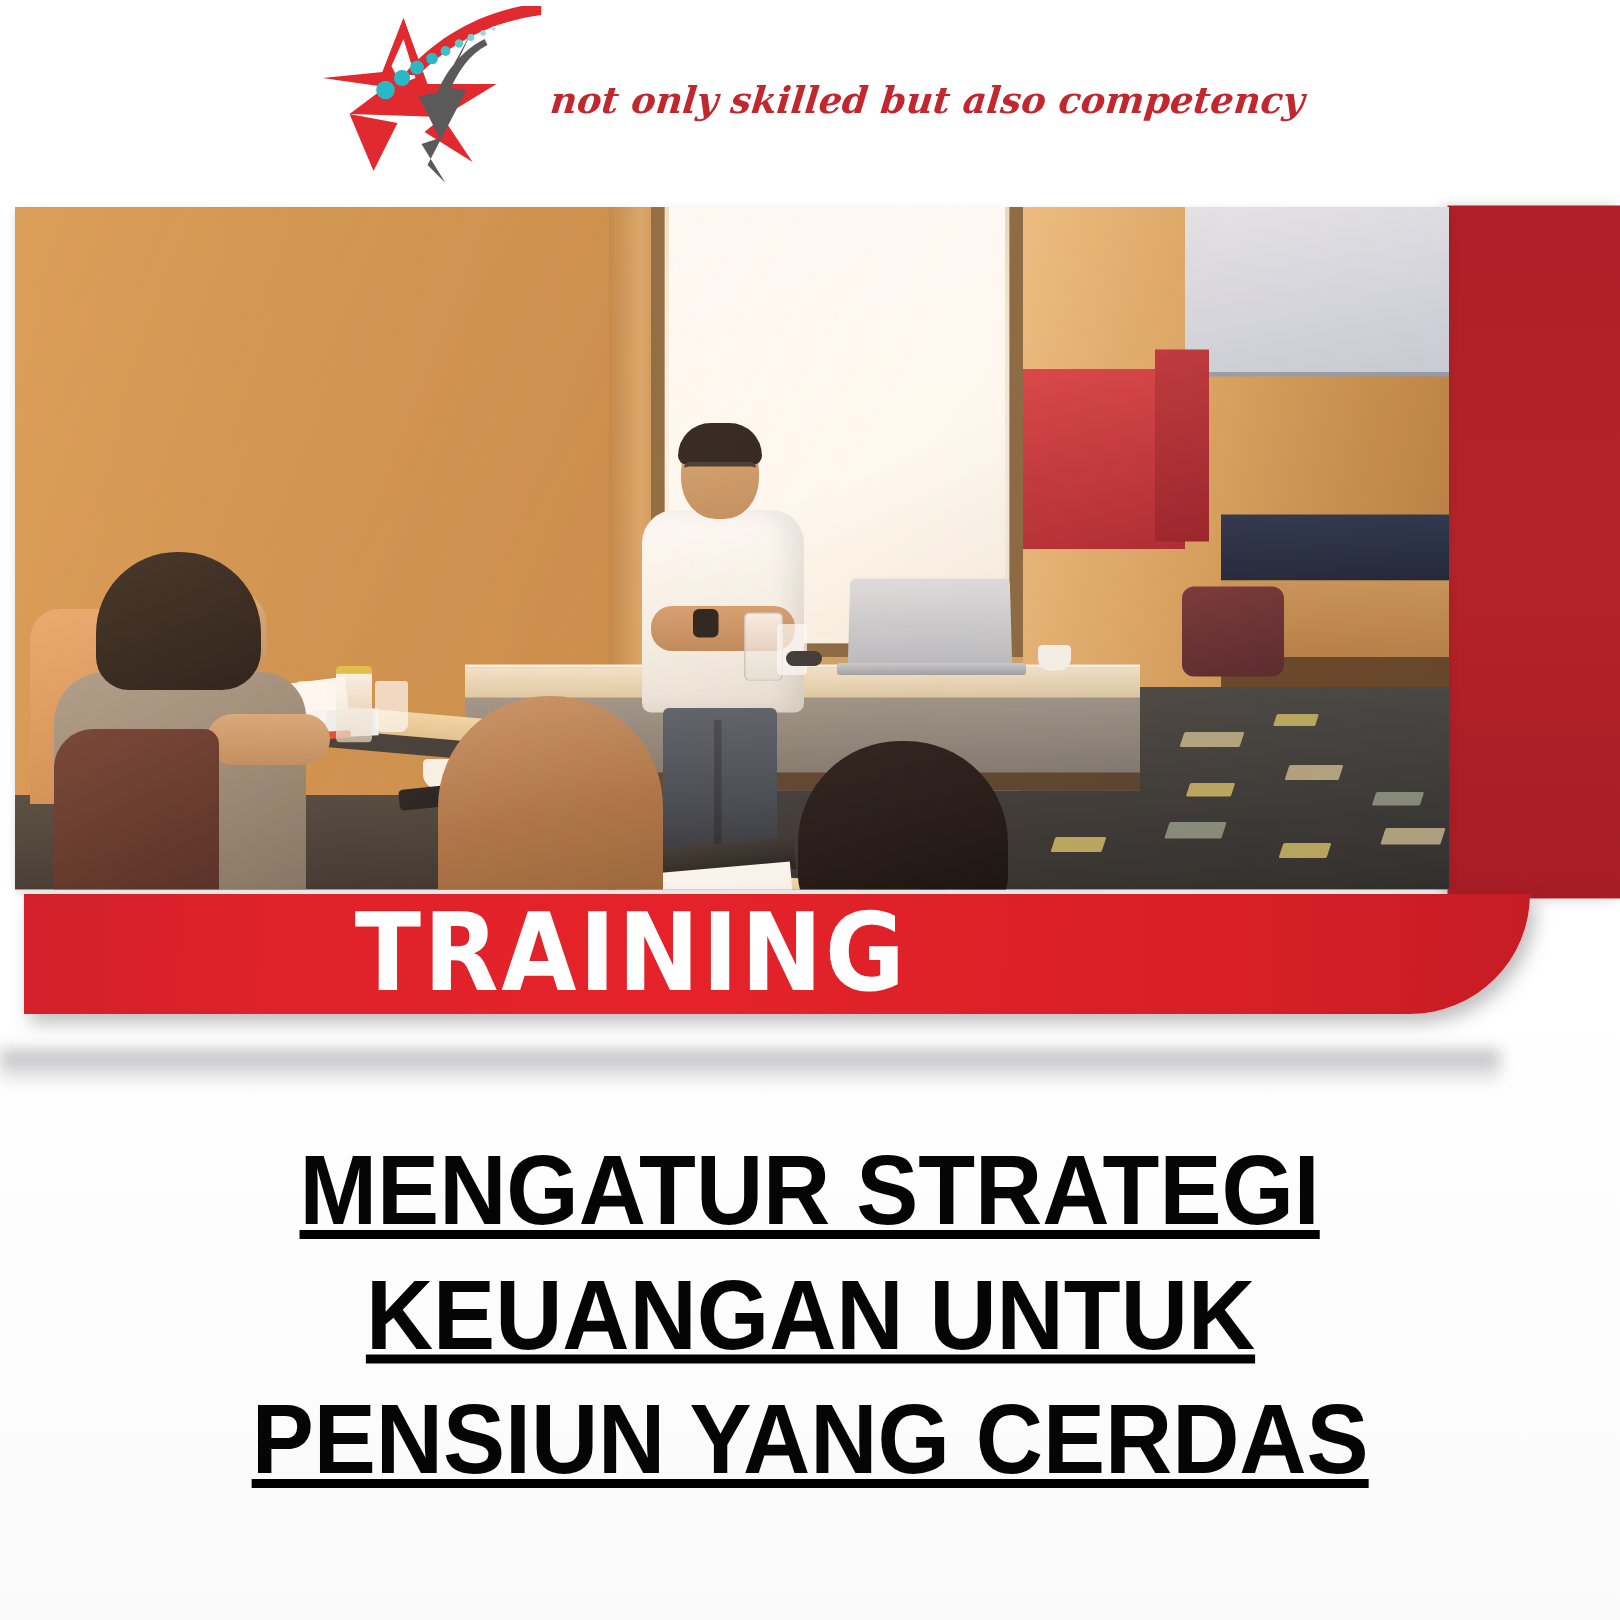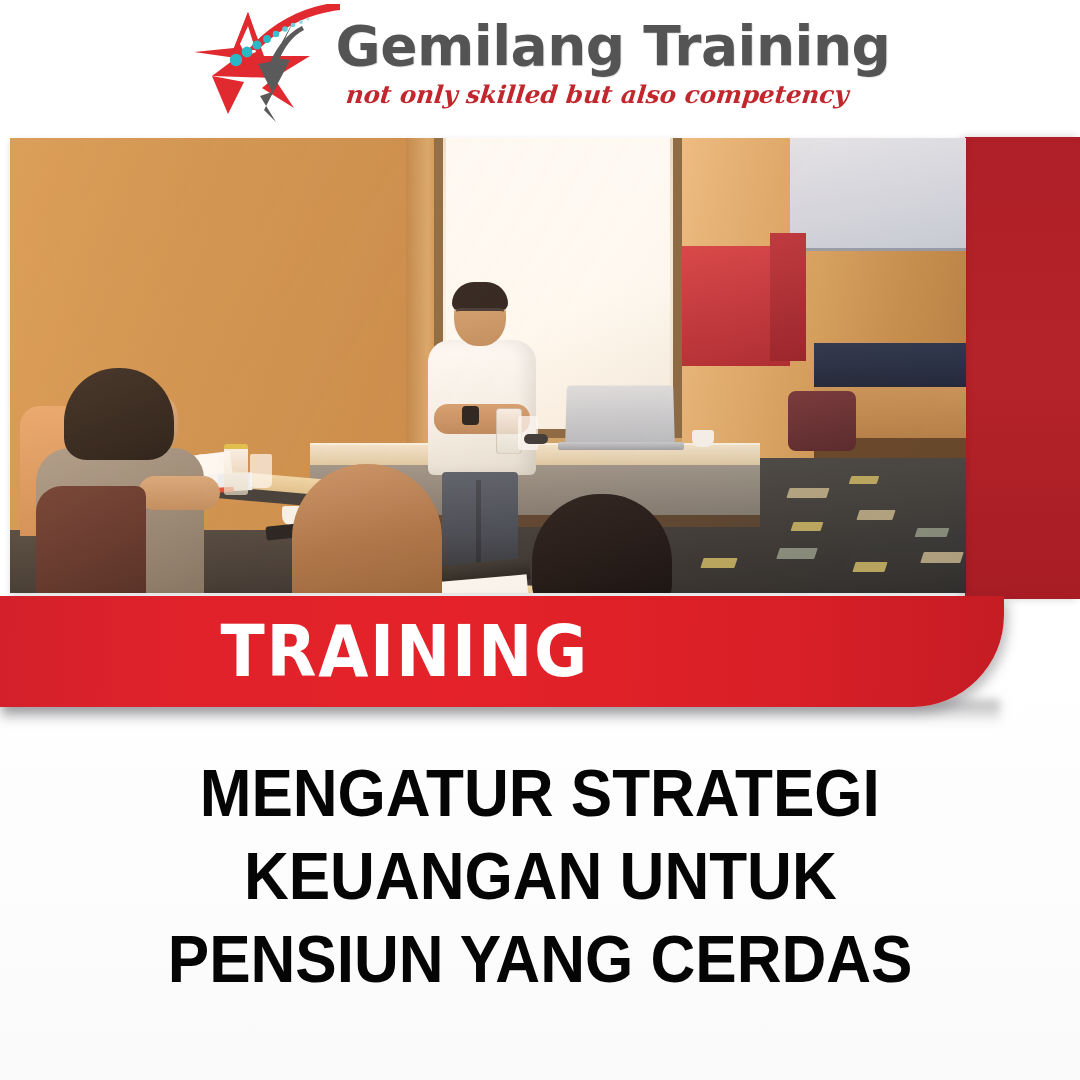--- a/index.html
+++ b/index.html
@@ -203,21 +203,21 @@
     background:linear-gradient(120deg,rgba(255,190,120,.14),rgba(255,150,80,.06) 55%,rgba(0,0,0,.05));
     pointer-events:none;}
 
   
   .banner-shadow{
     position:absolute;left:0;top:700px;width:1000px;height:24px;
     background:linear-gradient(180deg,rgba(90,90,95,.45),rgba(120,120,125,0));
     filter:blur(5px);
   }
   .banner{
-    position:absolute;left:0;top:596px;width:1004px;height:111px;
+    position:absolute;left:16px;top:596px;width:1004px;height:80px;
     background:linear-gradient(92deg,#D3202A 0%,#E0222B 18%,#E52229 45%,#D81F27 80%,#C51C24 100%);
     border-bottom-right-radius:92px;
     display:flex;align-items:center;justify-content:center;
     box-shadow:4px 6px 12px rgba(70,70,75,.35);
   }
   .banner-title{
     font-family:"DejaVu Sans", sans-serif;
     font-weight:bold;
     font-size:72px;
     letter-spacing:2px;
@@ -225,21 +225,21 @@
     line-height:1;
     transform:scaleX(.9);
     margin-left:-195px;
     margin-top:-2px;
     white-space:nowrap;
   }
 
   
   .title-block{
     position:absolute;left:0;top:752px;width:1080px;
-    display:flex;flex-direction:column;align-items:center;
+    display:flex;flex-direction:column;align-items:center;text-decoration:underline;
   }
   .title-line{
     font-family:"Liberation Sans", sans-serif;
     font-weight:bold;
     font-size:66px;
     line-height:83px;
     color:#050505;
     letter-spacing:0px;
     transform:scaleX(.94);
     white-space:nowrap;
@@ -284,21 +284,20 @@
           <circle cx="77" cy="35" r="3.9" fill="#2BB8C6"></circle>
           <circle cx="86" cy="30" r="3.3" fill="#3FBFCB"></circle>
           <circle cx="95" cy="25" r="2.8" fill="#5CC8D2"></circle>
           <circle cx="103" cy="21" r="2.3" fill="#77D0D8"></circle>
           <circle cx="111" cy="18" r="1.9" fill="#95D9DF"></circle>
           <circle cx="118" cy="15" r="1.5" fill="#AFE2E7"></circle>
         </svg>
       </div>
 
       <div class="logo-words">
-        <div class="brand-name">Gemilang Training</div>
         <div class="brand-tagline">not only skilled but also competency</div>
       </div>
 
     </div>
   </div>
 
   <div class="red-side-panel"></div>
 
   <div class="photo-frame">
     <div class="photo">

